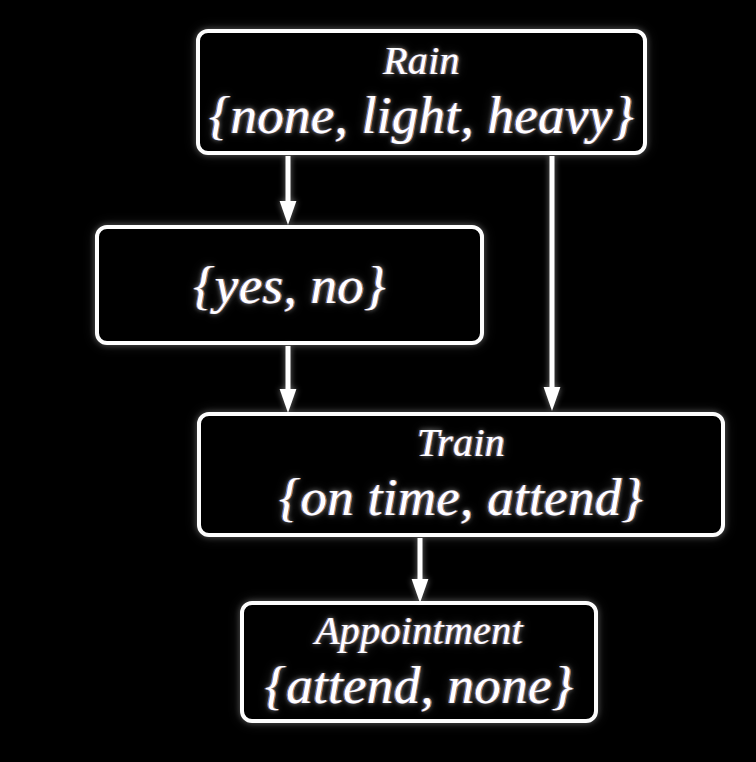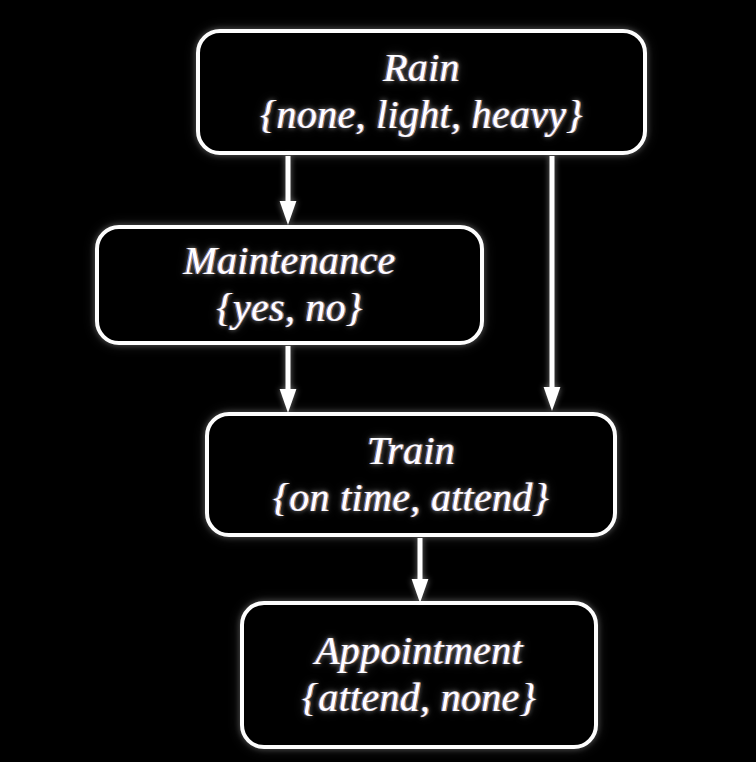--- a/index.html
+++ b/index.html
@@ -19,21 +19,21 @@
     width: 756px;
     height: 762px;
     background: #000000;
   }
 
   
   .node {
     position: absolute;
     box-sizing: border-box;
     border: 4px solid #fdfdfd;
-    border-radius: 24px;
+    border-radius: 12px;
     background: #000000;
     display: flex;
     flex-direction: column;
     align-items: center;
     justify-content: center;
     box-shadow: 0 0 6px rgba(255,255,255,0.30),
                 0 0 14px rgba(255,255,255,0.12);
     text-align: center;
     line-height: 1.12;
   }
@@ -45,27 +45,27 @@
     white-space: nowrap;
     
     text-shadow:
       -1.2px 0 0 rgba(110,150,255,0.75),
        1.2px 0 0 rgba(255,160,90,0.70),
        0 0 5px rgba(255,255,255,0.55),
        0 0 12px rgba(255,255,255,0.22);
   }
 
   .node-name   { font-size: 40px; letter-spacing: 0.3px; }
-  .node-states { font-size: 40px; letter-spacing: 0.3px; margin-top: 2px; }
+  .node-states { font-size: 53px; letter-spacing: 0.3px; margin-top: 2px; }
 
   
   #node-rain        { left: 196px; top:  29px; width: 451px; height: 126px; }
   #node-maintenance { left:  95px; top: 225px; width: 389px; height: 120px; }
-  #node-train       { left: 205px; top: 412px; width: 412px; height: 125px; }
-  #node-appointment { left: 240px; top: 601px; width: 358px; height: 148px; text-align: right; }
+  #node-train       { left: 197px; top: 412px; width: 528px; height: 125px; }
+  #node-appointment { left: 240px; top: 601px; width: 358px; height: 122px; text-align: right; }
 
   
   .arrow {
     position: absolute;
     pointer-events: none;
   }
   .arrow svg {
     display: block;
     overflow: visible;
     filter: drop-shadow(0 0 3px rgba(255,255,255,0.45));
@@ -75,21 +75,20 @@
 <body>
 
 <div id="canvas">
 
   <div class="node" id="node-rain">
     <div class="node-name">Rain</div>
     <div class="node-states">{none, light, heavy}</div>
   </div>
 
   <div class="node" id="node-maintenance">
-    <div class="node-name">Maintenance</div>
     <div class="node-states">{yes, no}</div>
   </div>
 
   <div class="node" id="node-train">
     <div class="node-name">Train</div>
     <div class="node-states">{on time, attend}</div>
   </div>
 
   <div class="node" id="node-appointment">
     <div class="node-name">Appointment</div>

